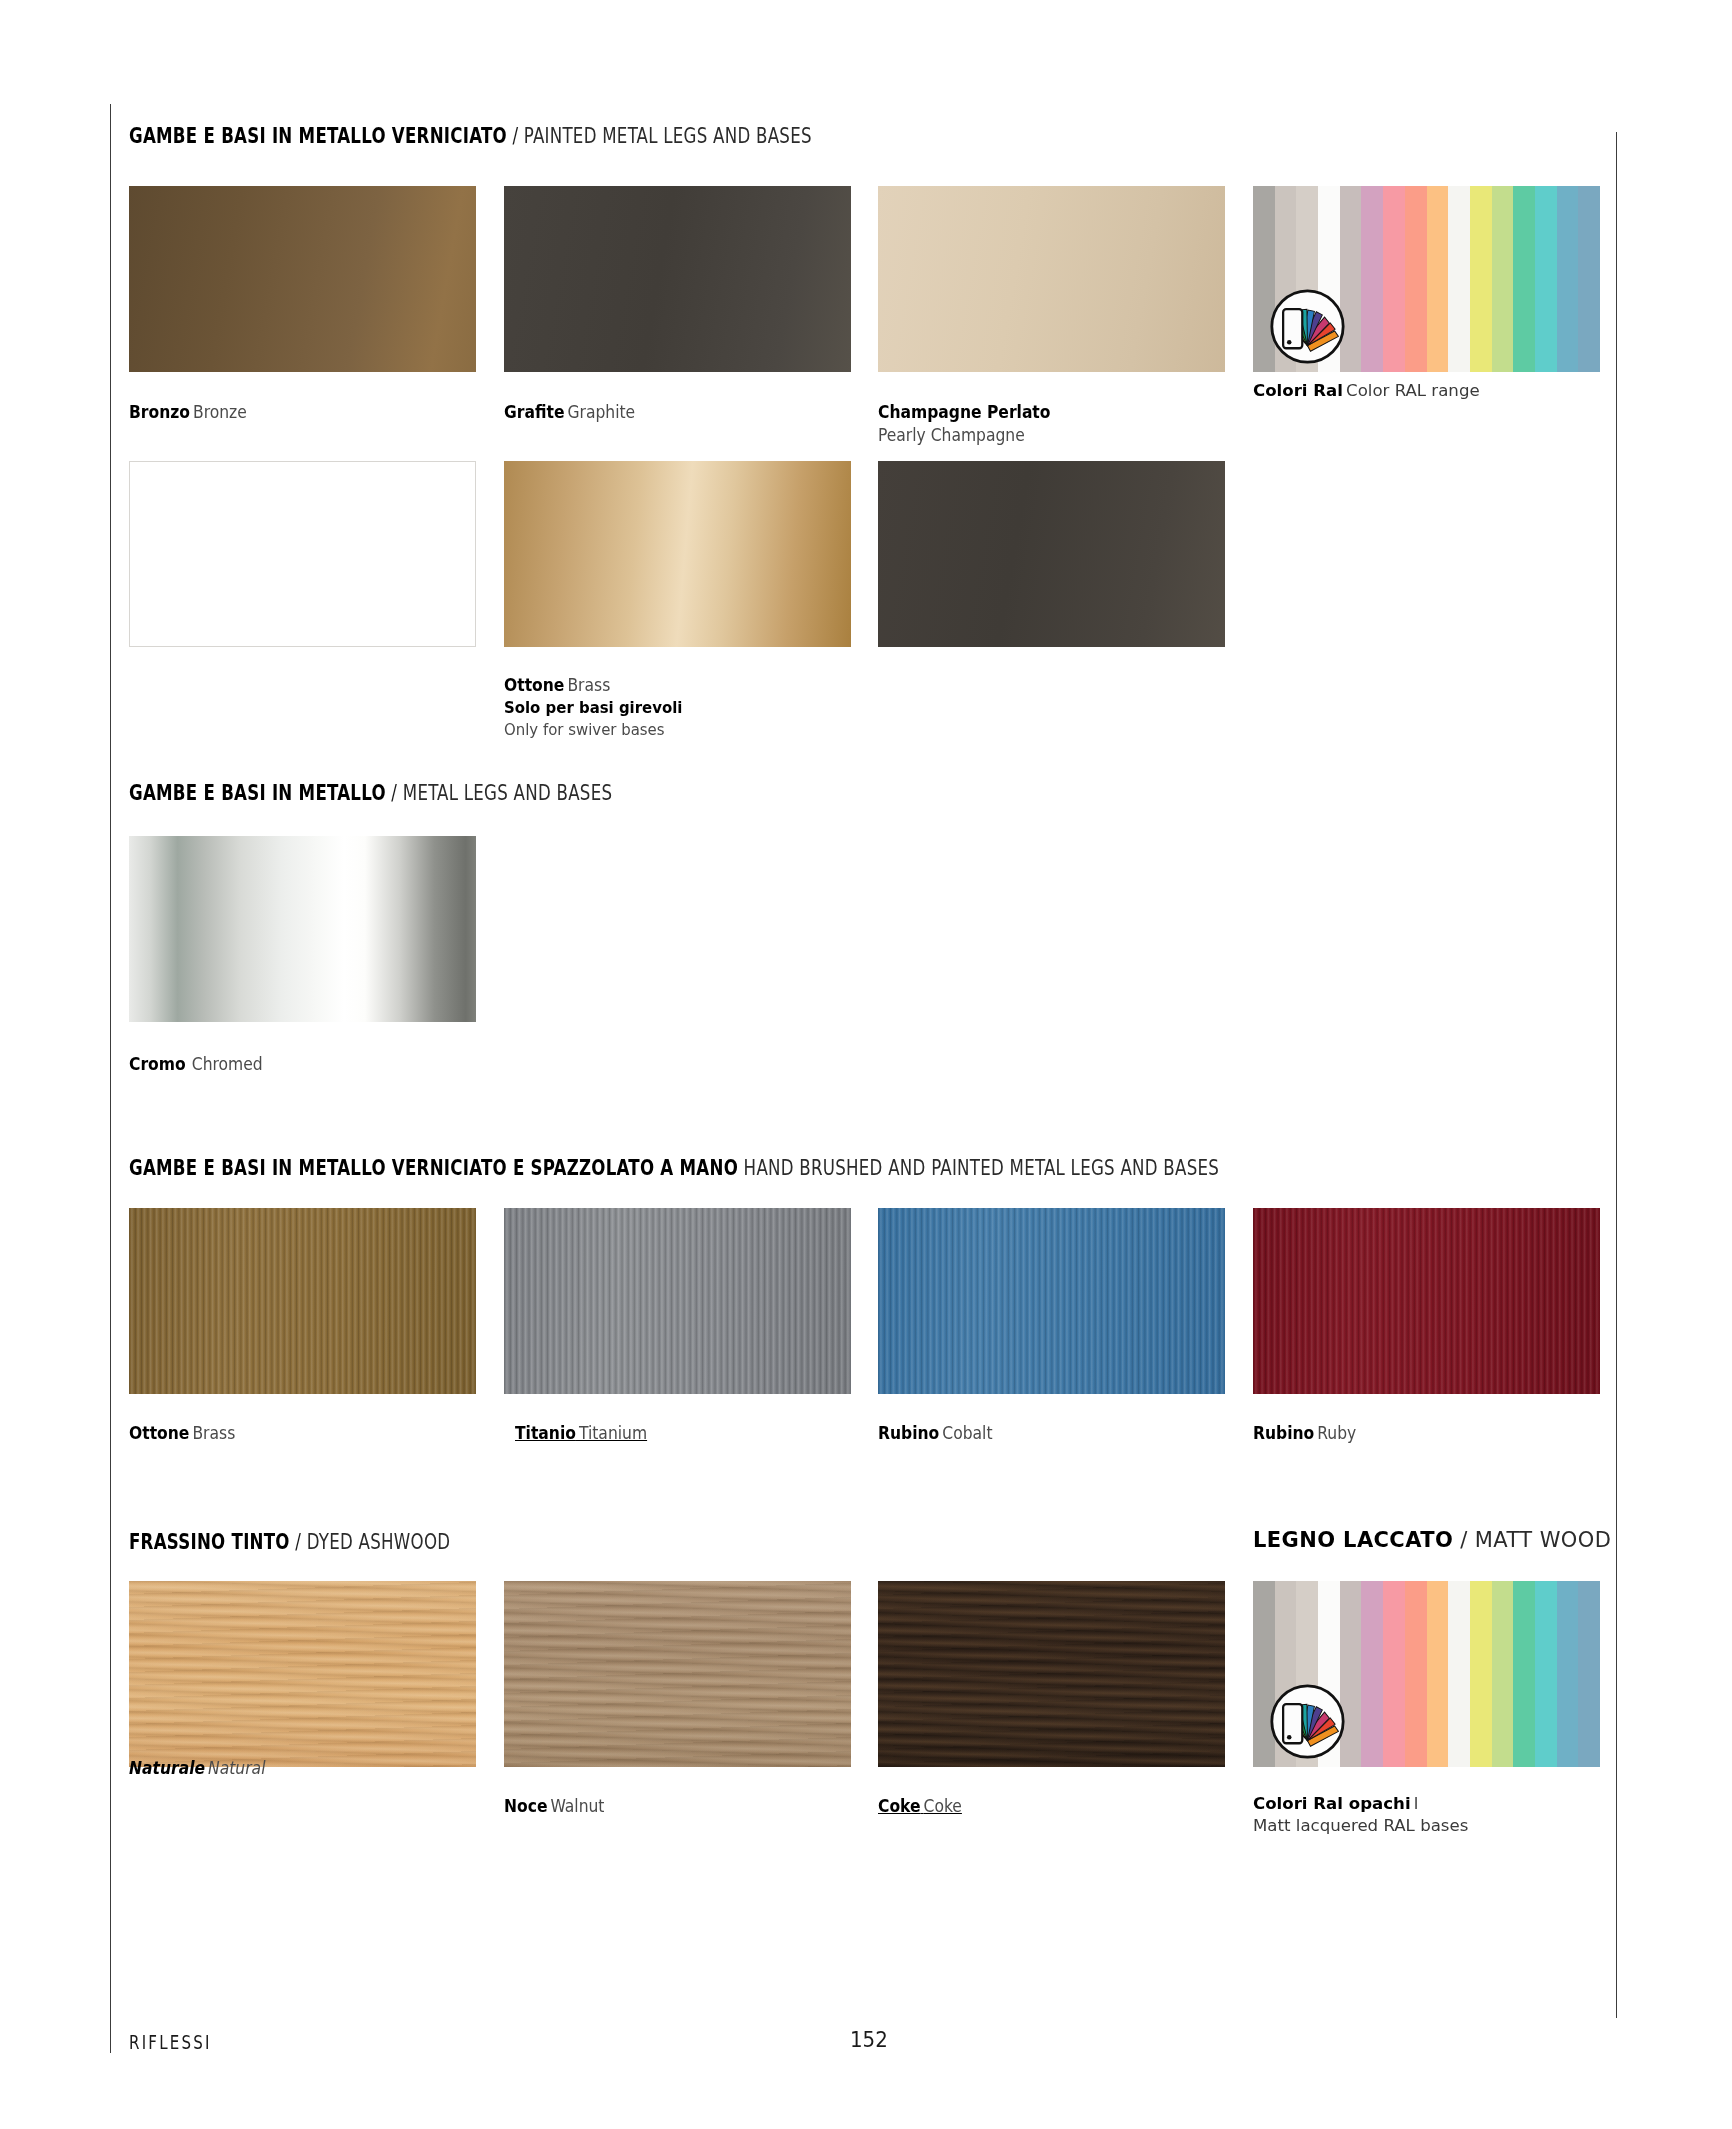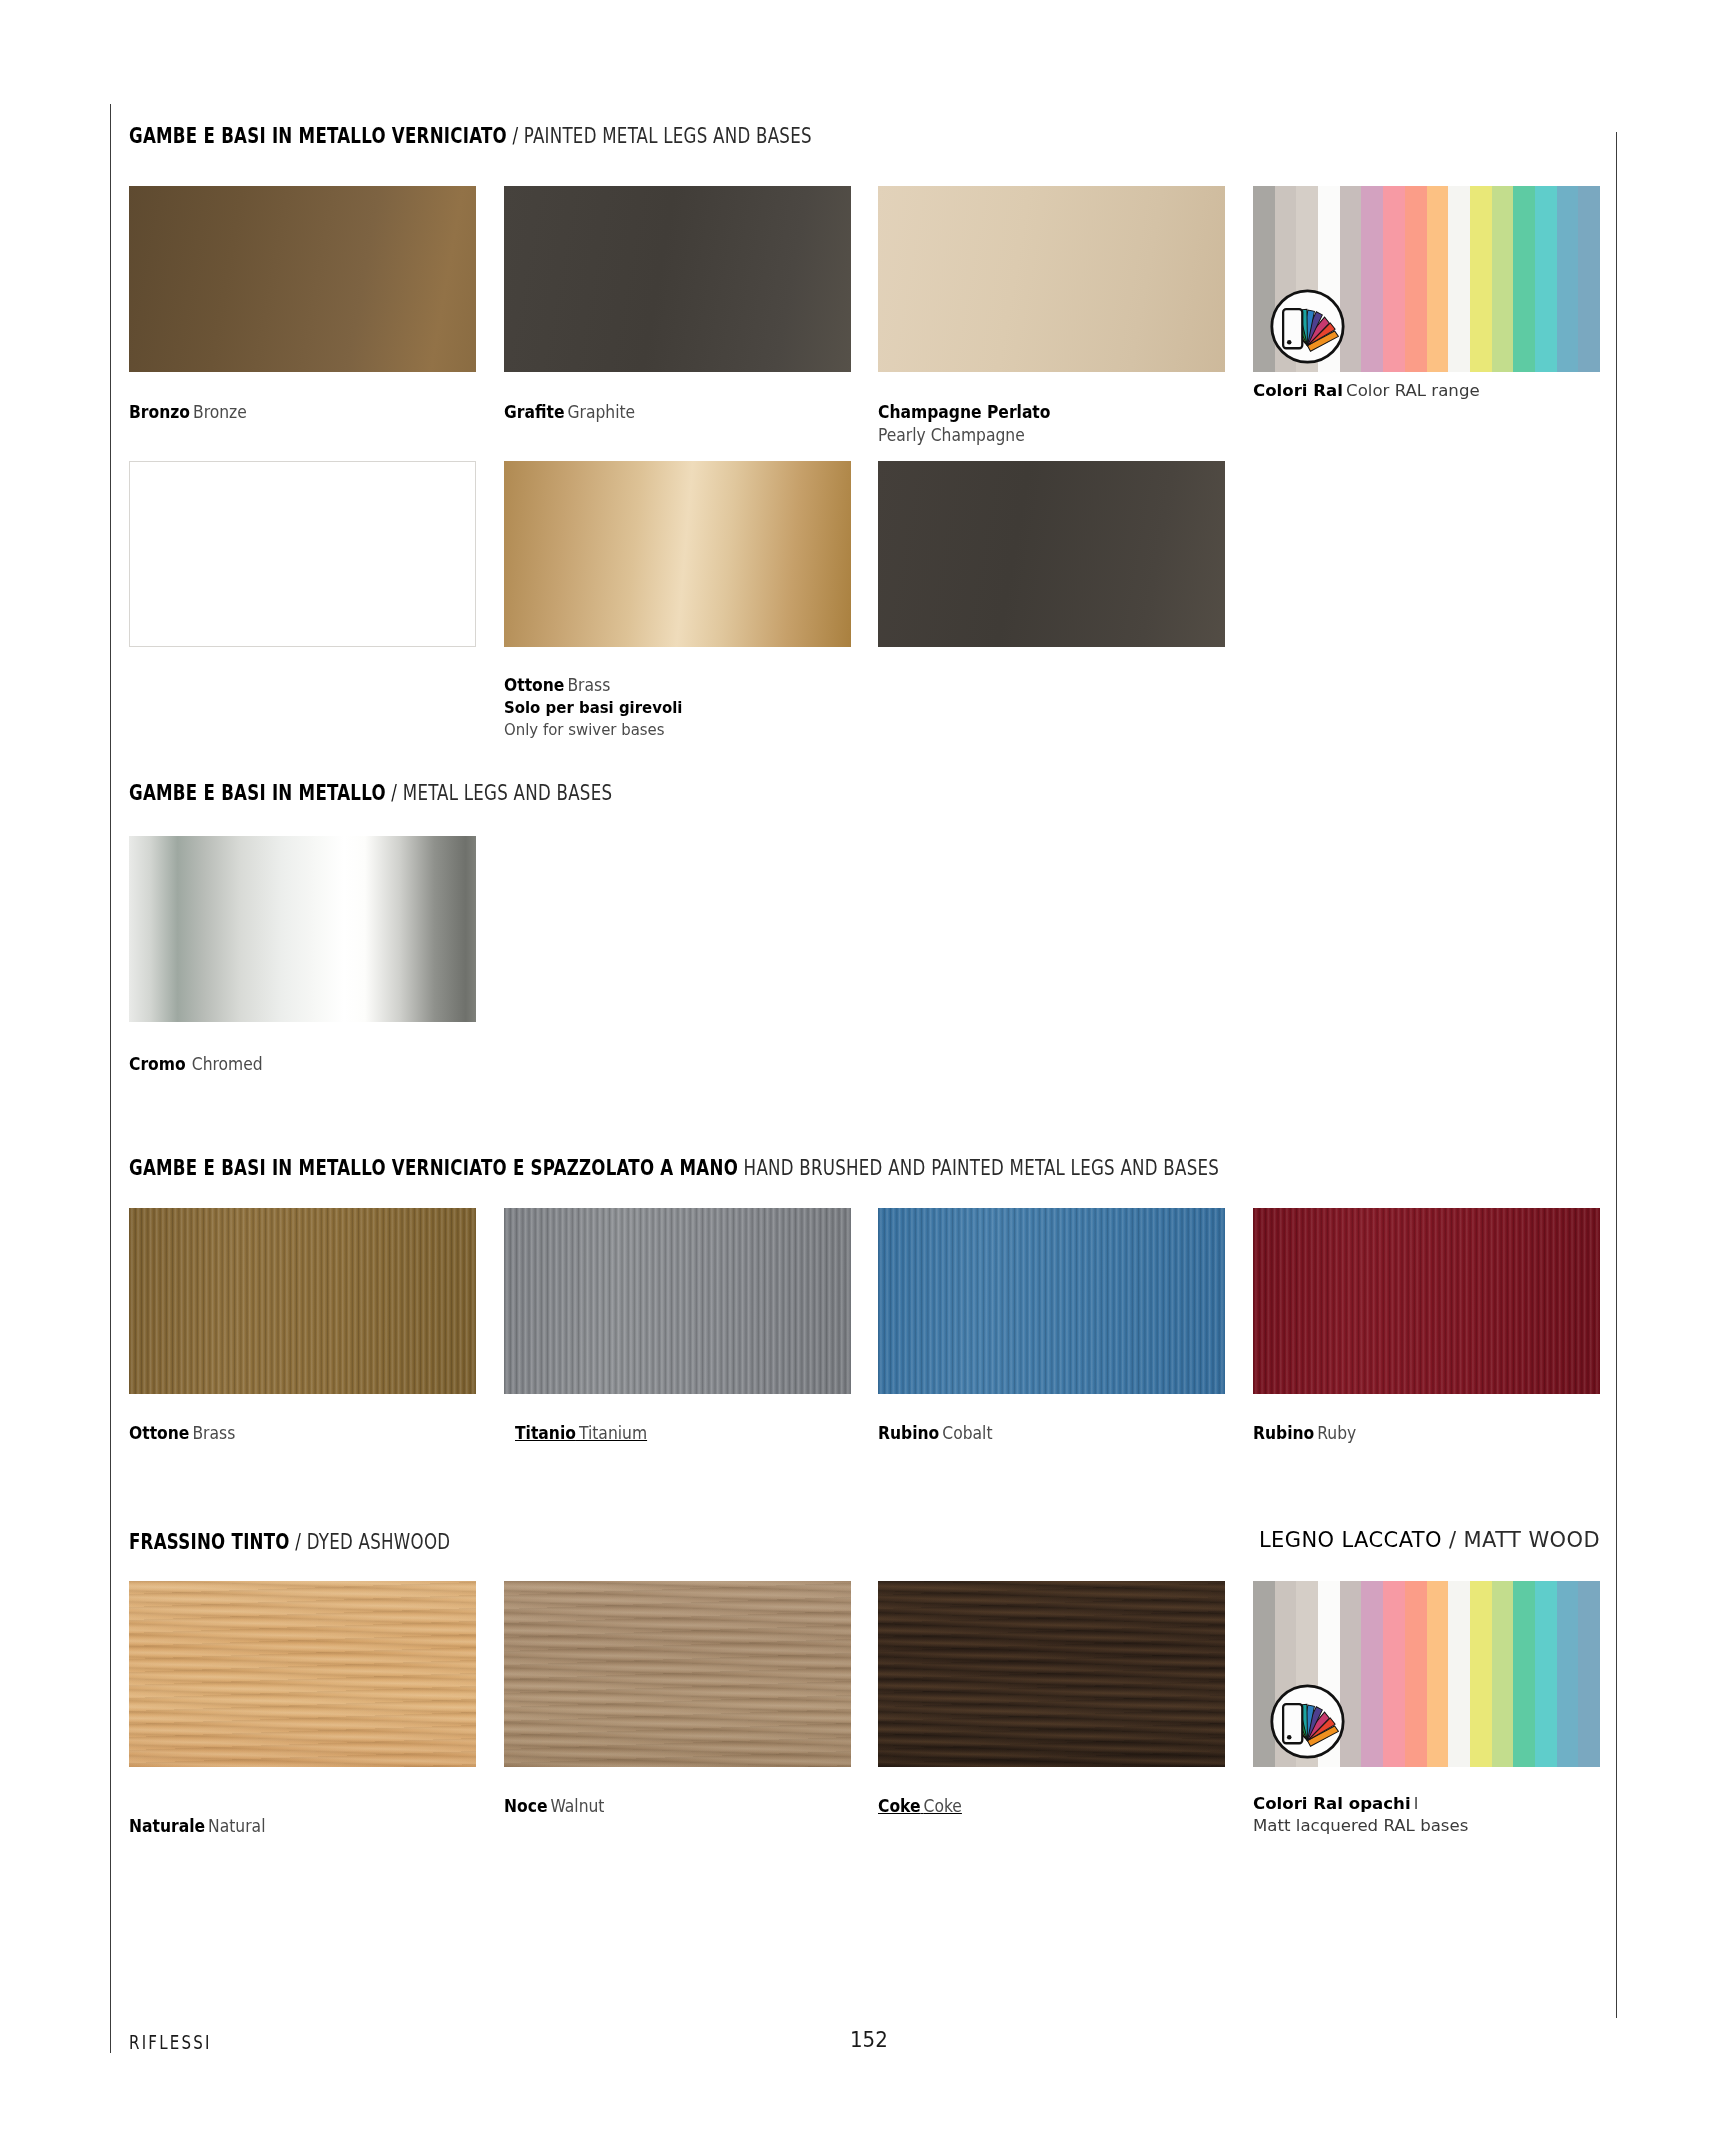--- a/index.html
+++ b/index.html
@@ -42,21 +42,21 @@
   .head-cond .it { font-weight:bold; }
   .head-cond .sep { font-weight:400; color:#1a1a1a; }
   .head-cond .en { font-weight:400; color:#2b2b2b; }
 
   
   .head-wide {
     font-family:"DejaVu Sans","Liberation Sans", sans-serif;
     font-size:21px;
     letter-spacing:0.4px;
   }
-  .head-wide .it { font-weight:normal; }
+  .head-wide .it { font-weight:bold; }
   .head-wide .sep,
   .head-wide .en { font-weight:400; color:#2b2b2b; }
 
   
   .swatch {
     position:absolute;
     box-sizing:border-box;
   }
   .swatch-outline { border:0.7px solid #d8d6d2; }
 
@@ -321,21 +321,21 @@
           <polygon points="0,0 -1,-42 -9,-40 -5,-13" fill="#17a64a" stroke="#111" stroke-width="1.1"></polygon>
           <polygon points="0,0 -10,-40 -16,-36 -6,-12" fill="#8cc63f" stroke="#111" stroke-width="1.1"></polygon>
           <polygon points="0,0 -17,-35 -22,-30 -7,-11" fill="#f2e43a" stroke="#111" stroke-width="1.1"></polygon>
         </g>
       </g>
       <rect x="22" y="30" width="22" height="45" rx="3.5" fill="#fcfcfc" stroke="#111" stroke-width="2.6"></rect>
       <circle cx="29" cy="68" r="2.6" fill="#111"></circle>
     </svg>
   </div>
 
-  <div class="caption" style="left:0px; top:1815px;">
+  <div class="caption" style="left:0px; top:1757px;font-style:italic;">
     <span class="cap-line"><span class="cap-name">Naturale</span> <span class="cap-en">Natural</span></span>
   </div>
   <div class="caption" style="left:375px; top:1795px;">
     <span class="cap-line"><span class="cap-name">Noce</span> <span class="cap-en">Walnut</span></span>
   </div>
   <div class="caption" style="left:749px; top:1795px;text-decoration:underline;">
     <span class="cap-line"><span class="cap-name">Coke</span> <span class="cap-en">Coke</span></span>
   </div>
   <div class="caption cap-wide" style="left:1124px; top:1793px;">
     <span class="cap-line"><span class="cap-name">Colori Ral opachi</span> <span class="cap-en">l</span></span>

